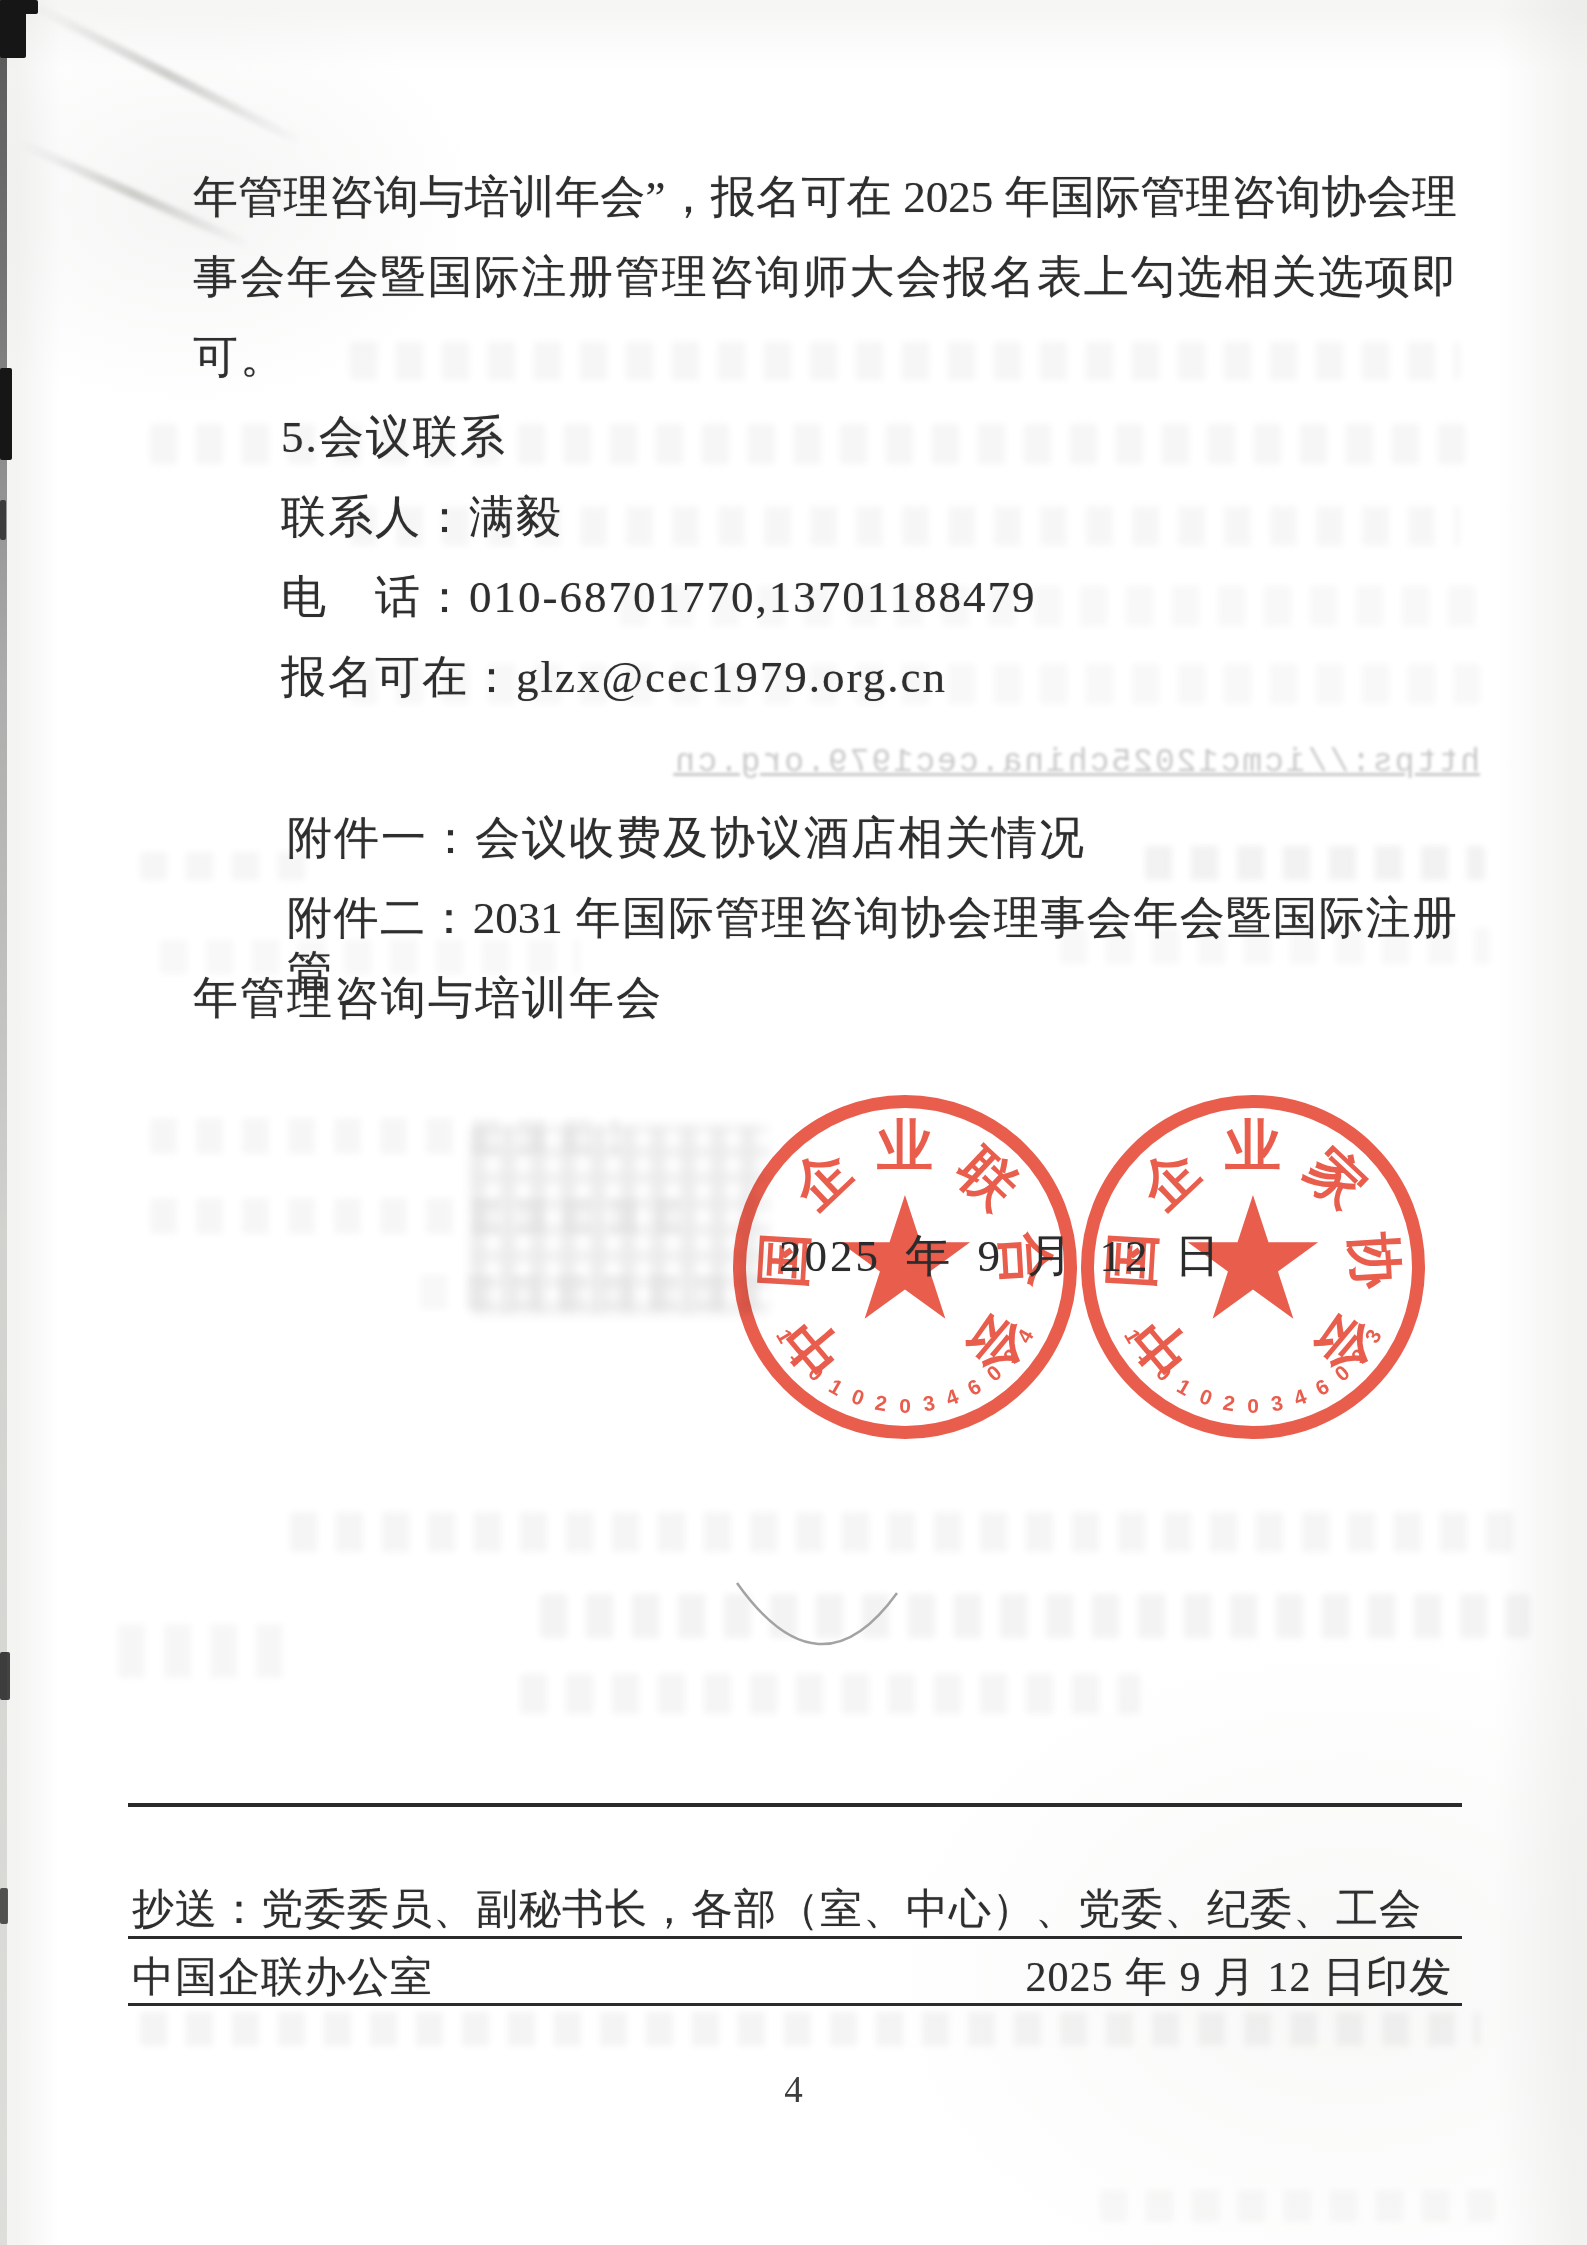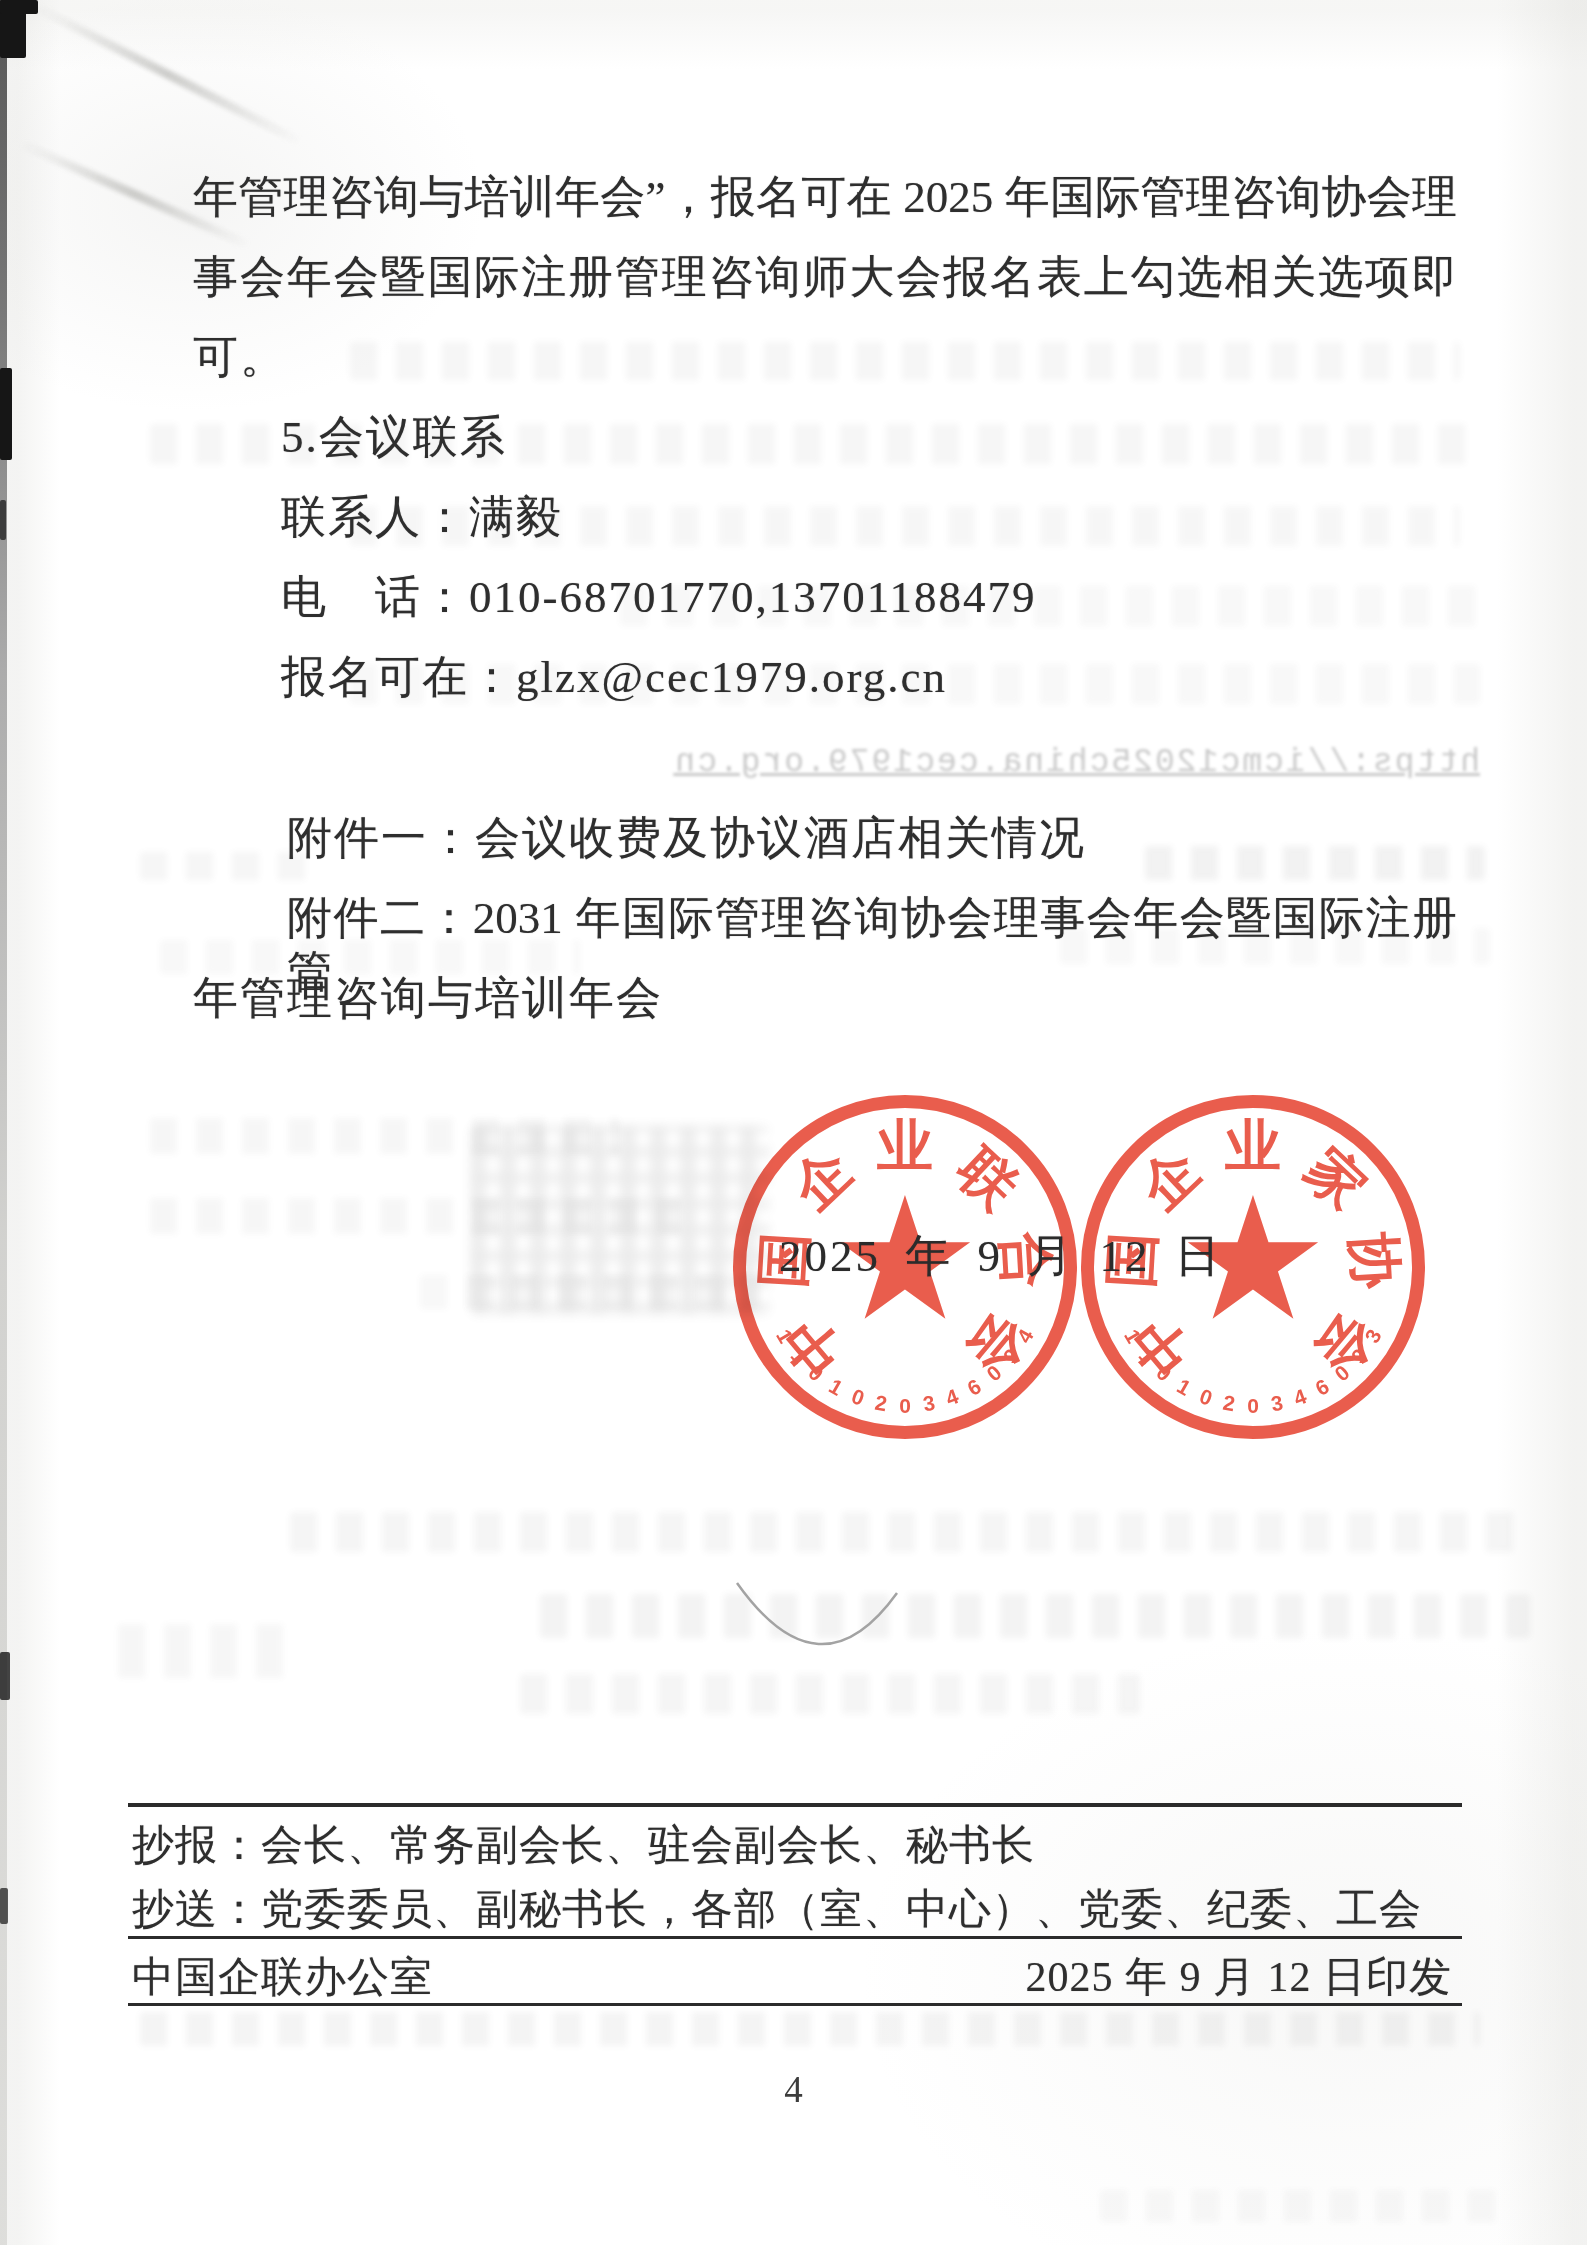--- a/index.html
+++ b/index.html
@@ -151,21 +151,20 @@
       <span class="seal-digit" style="left: 291.512px; top: 241px; transform: translate(-50%, -50%) rotate(-60deg);">3</span>
     </div>
 
   <div id="date-stamp">2025 年 9 月 12 日</div>
 
   <svg id="fold-curve" width="1587" height="2245">
     <path d="M 737 1583 Q 820 1700 897 1593" stroke="#a3a3a3" stroke-width="2.5" fill="none"></path>
   </svg>
 
   <div class="rule" style="left:128px;top:1803px;width:1334px;height:4px;"></div>
-  <div class="footer-line" style="left:132px;top:1820px;">抄报：会长、常务副会长、驻会副会长、秘书长</div>
   <div class="footer-line" style="left:132px;top:1884px;font-family:Liberation Serif, serif;">抄送：党委委员、副秘书长，各部（室、中心）、党委、纪委、工会</div>
   <div class="rule" style="left:128px;top:1936px;width:1334px;height:3px;"></div>
   <div class="footer-line" style="left:132px;top:1952px;">中国企联办公室</div>
   <div class="footer-line" style="right:135px;top:1952px;">2025 年 9 月 12 日印发</div>
   <div class="rule" style="left:128px;top:2003px;width:1334px;height:3px;"></div>
 
   <div id="page-number">4</div>
 
   <div class="edge-strip"></div>
   <div class="mark" style="left:0;top:0;width:26px;height:58px;"></div>

